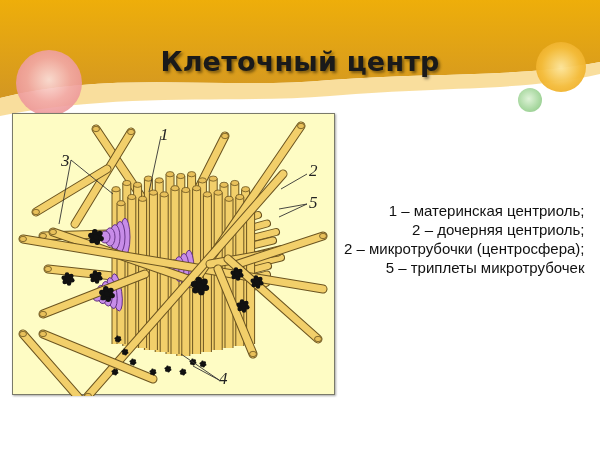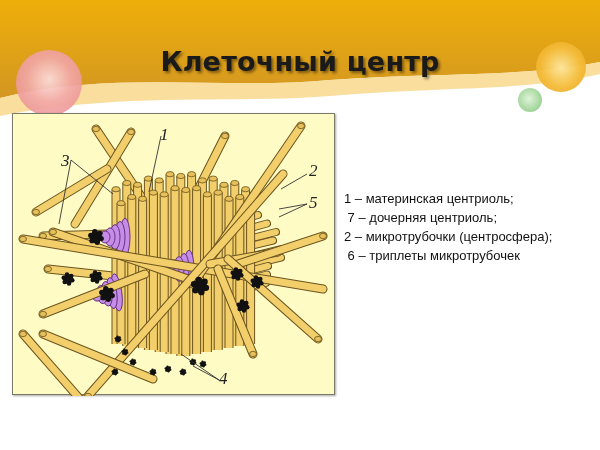--- a/index.html
+++ b/index.html
@@ -17,22 +17,22 @@
     text-shadow: 2px 2px 3px rgba(0,0,0,0.45);
     letter-spacing: 0.2px;
   }
   .frame {
     position: absolute; left: 12px; top: 113px; width: 323px; height: 282px;
     background: #fefcc4; border: 1px solid #7a7a6a; box-sizing: border-box;
     box-shadow: 1px 1px 2px rgba(0,0,0,0.35);
   }
   .frame svg { position: absolute; left: 0; top: 0; }
   .legend {
-    position: absolute; left: 344px; top: 189px;
-    font-size: 13px; line-height: 19px; color: #111;
+    position: absolute; left: 344px; top: 201px;
+    font-size: 15px; line-height: 19px; color: #111; text-align: right;
   }
   .legend div { white-space: pre; }
   .bubble { position: absolute; border-radius: 50%; }
 </style>
 </head>
 <body>
 
 <div class="slide">
 
   <svg class="header-bg" width="600" height="140" viewBox="0 0 600 140">
@@ -503,17 +503,17 @@
         <text x="147" y="26" font-family="Liberation Serif, serif" font-style="italic" font-size="17" fill="#222">1</text>
         <text x="296" y="62" font-family="Liberation Serif, serif" font-style="italic" font-size="17" fill="#222">2</text>
         <text x="48" y="52" font-family="Liberation Serif, serif" font-style="italic" font-size="17" fill="#222">3</text>
         <text x="206" y="270" font-family="Liberation Serif, serif" font-style="italic" font-size="17" fill="#222">4</text>
         <text x="296" y="94" font-family="Liberation Serif, serif" font-style="italic" font-size="17" fill="#222">5</text>
       </svg>
   </div>
 
   <div class="legend">
     <div>1 – материнская центриоль;</div>
-    <div> 7 – дочерняя центриоль;</div>
+    <div> 2 – дочерняя центриоль;</div>
     <div>2 – микротрубочки (центросфера);</div>
-    <div> 6 – триплеты микротрубочек</div>
+    <div> 5 – триплеты микротрубочек</div>
   </div>
 </div>
 
 </body></html>

